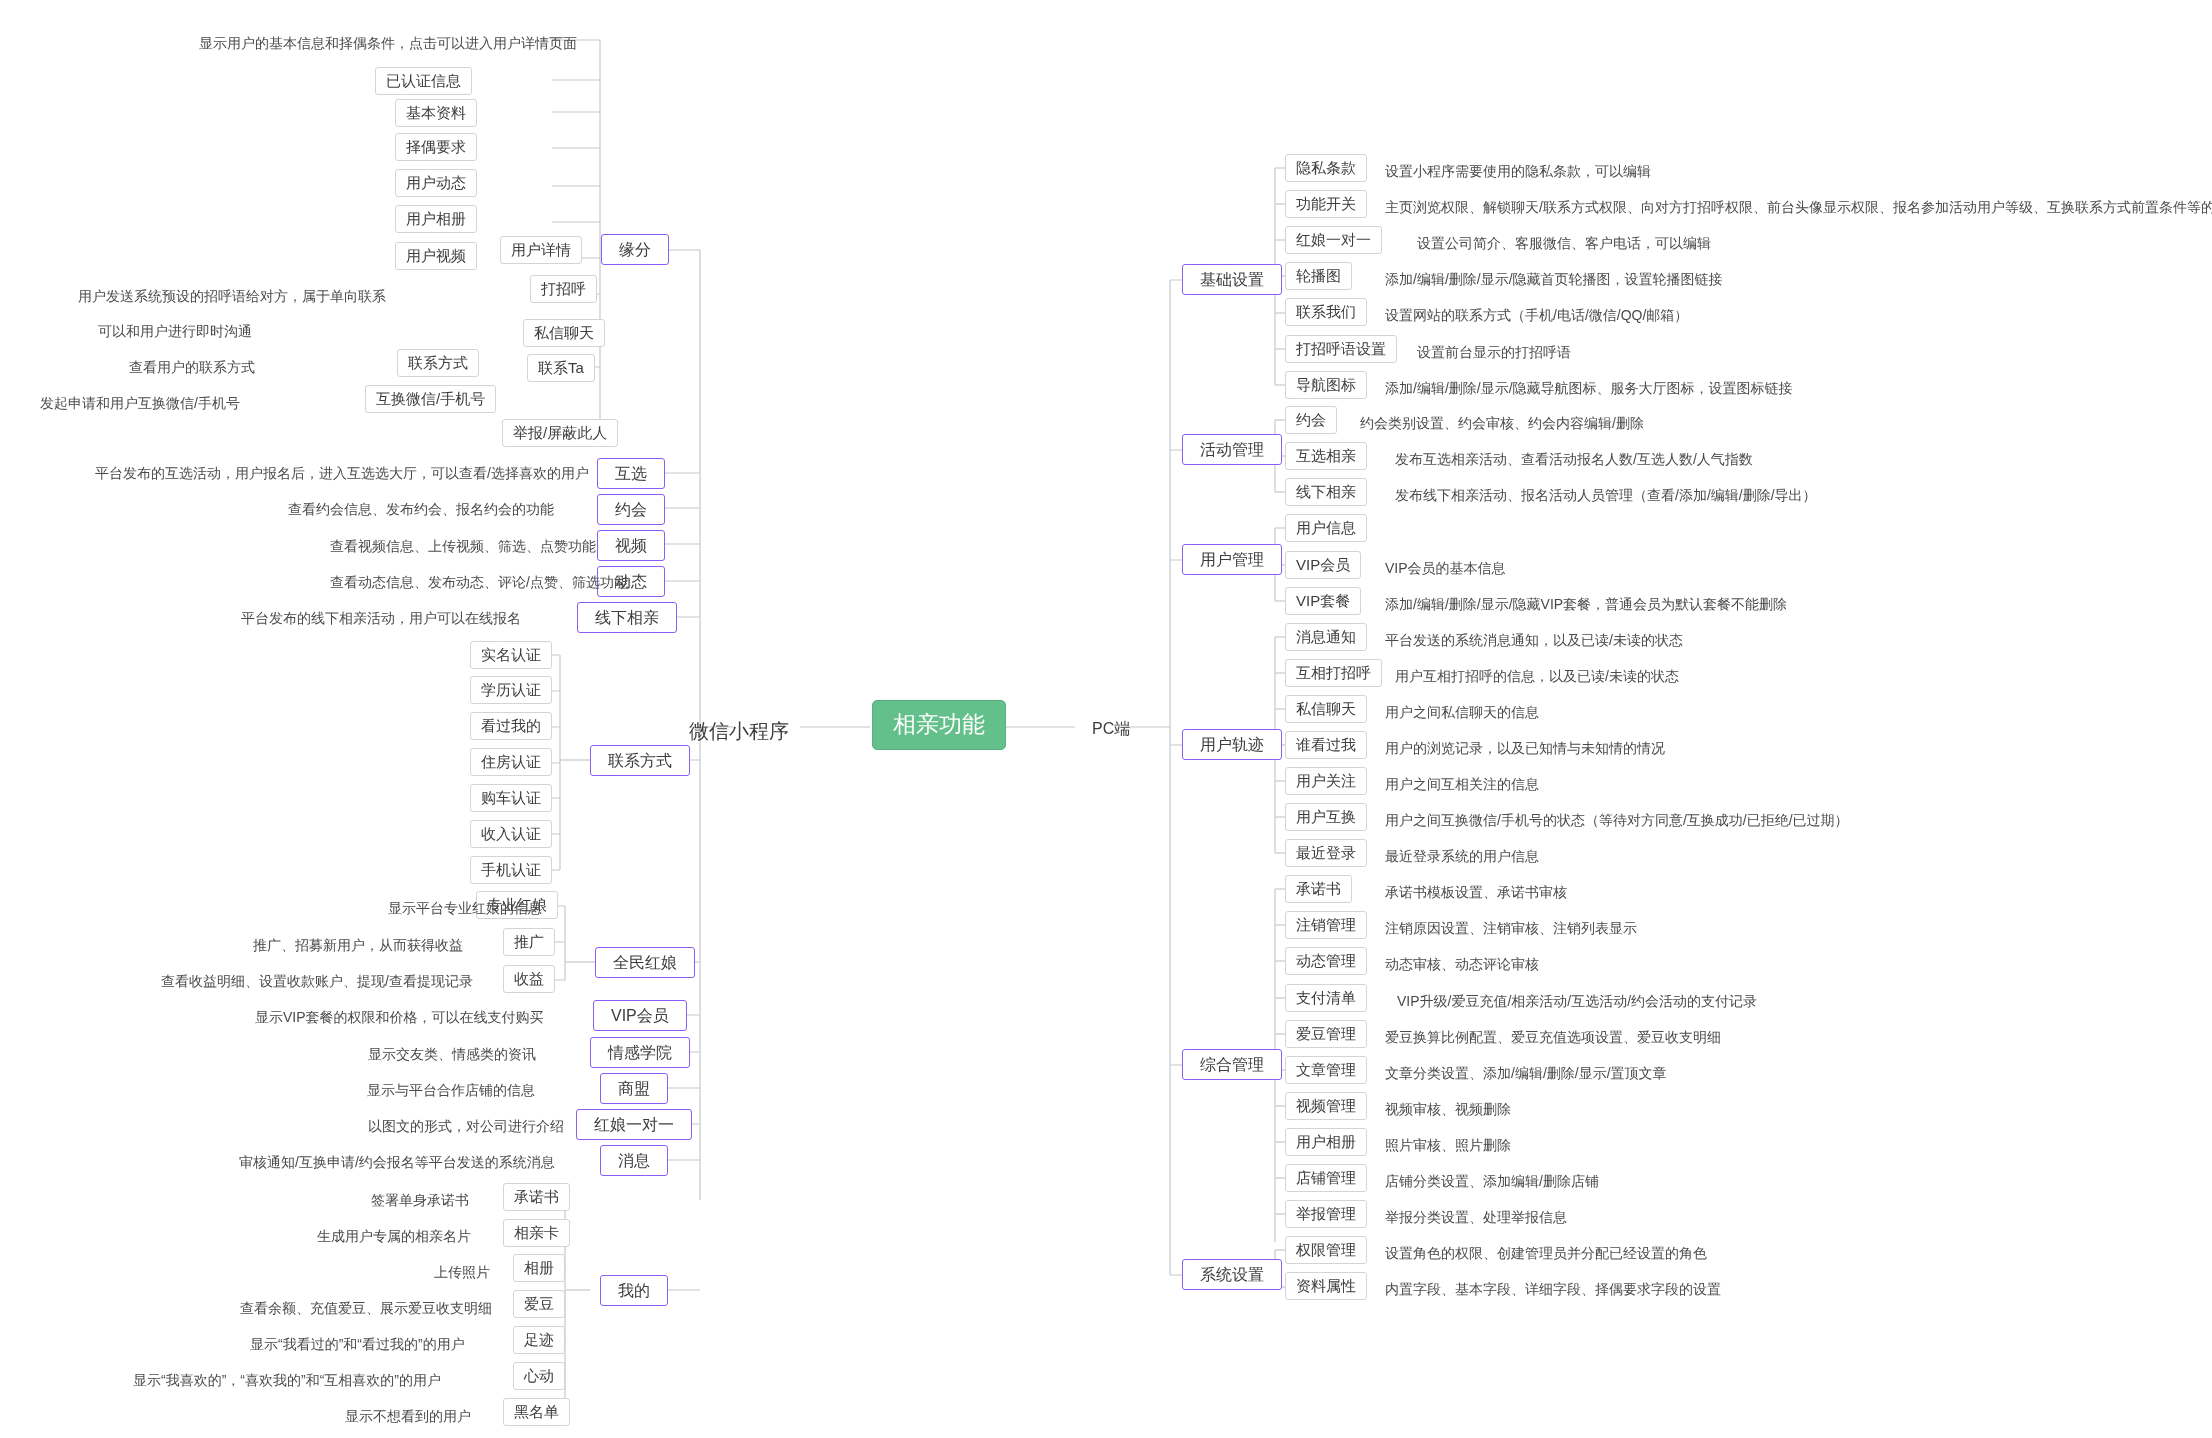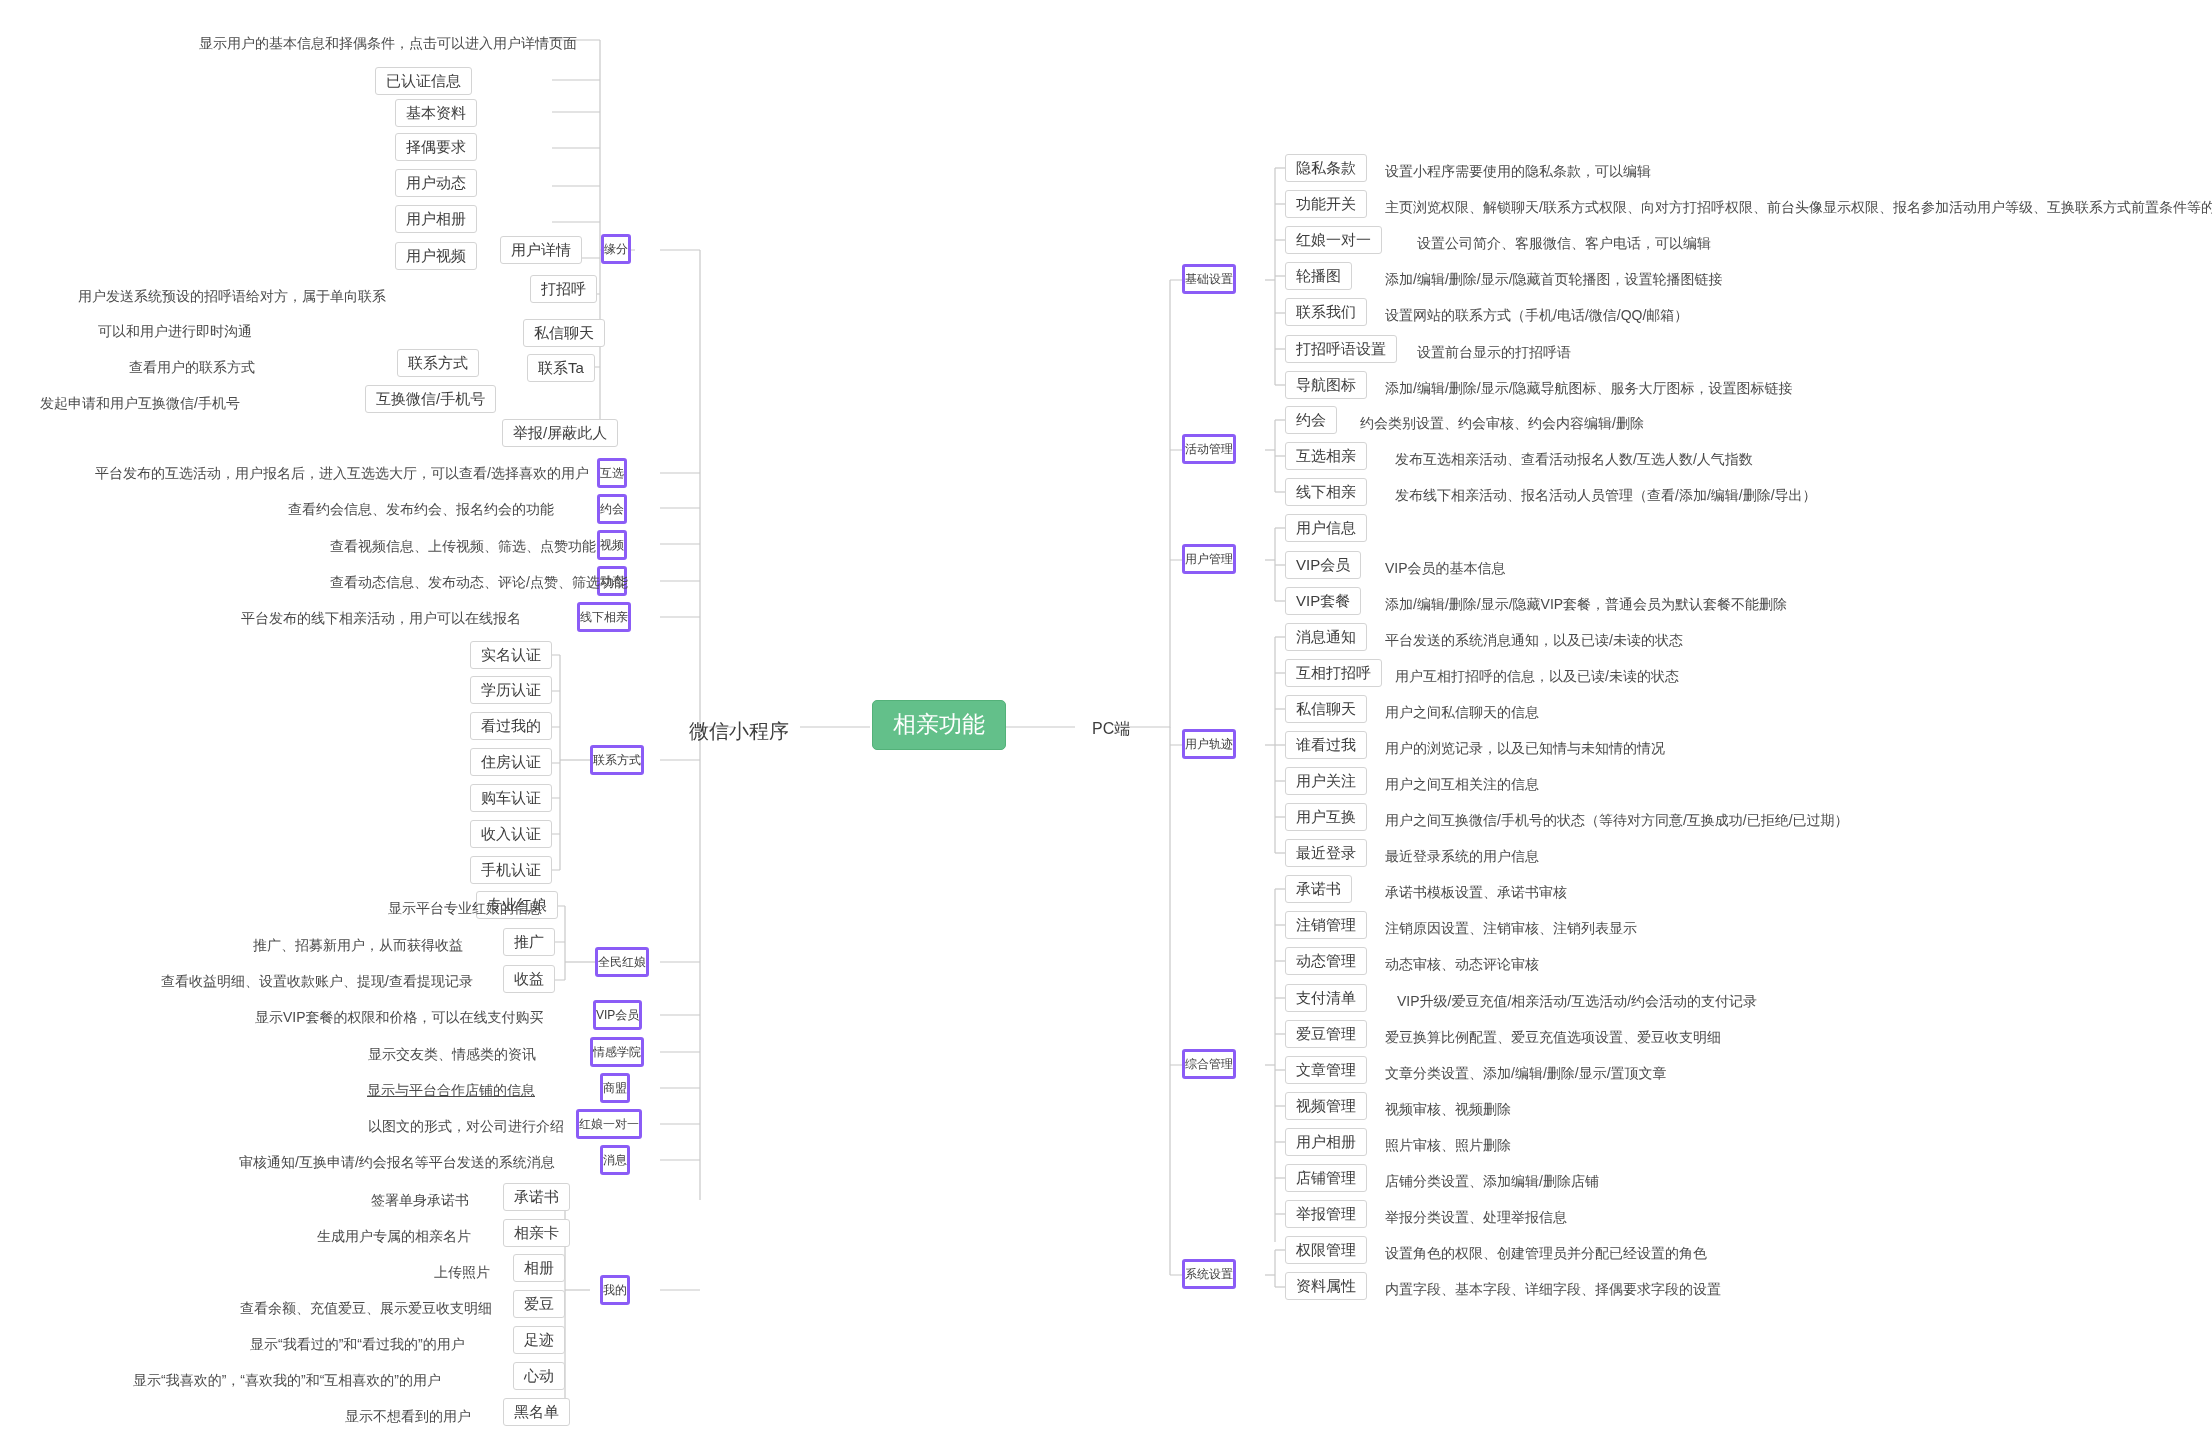--- a/index.html
+++ b/index.html
@@ -1,21 +1,21 @@
 <!DOCTYPE html>
 <html><head>
 <meta charset="utf-8">
 <style>
   html,body{margin:0;padding:0;background:#ffffff;}
   body{width:2212px;height:1438px;font-family:"Liberation Sans","DejaVu Sans",sans-serif;color:#333;overflow:hidden;}
   #canvas{position:relative;width:2212px;height:1438px;}
   .node{position:absolute;white-space:nowrap;font-size:15px;line-height:1.2;color:#3d3d3d;}
   .plain{padding:4px 6px;background:transparent;}
   .root{background:#63c08a;border:1px solid #53b179;color:#ffffff;font-size:23px;border-radius:5px;padding:10px 20px;}
-  .branch{border:3px solid #8b5cf6;border-radius:3px;background:#fff;padding:5px 0;font-size:12px;}
+  .branch{border:1px solid #8b5cf6;border-radius:3px;background:#fff;padding:5px 17px;font-size:16px;}
   .lvl2{border:1px solid #d4d4d4;border-radius:3px;background:#fff;padding:4px 10px;font-size:15px;}
   .desc{font-size:14px;color:#4a4a4a;padding:3px 5px;}
   svg.lines{position:absolute;left:0;top:0;width:2212px;height:1438px;pointer-events:none;}
   svg.lines path{fill:none;stroke:#c8c8c8;stroke-width:1.2;}
 </style>
 </head>
 <body>
 
 <div id="canvas">
   <svg class="lines">
@@ -192,21 +192,21 @@
 
   <div class="node lvl2" style="left:476px;top:891px;">专业红娘</div>
   <div class="node lvl2" style="left:503px;top:928px;">推广</div>
   <div class="node lvl2" style="left:503px;top:965px;">收益</div>
   <div class="node desc" style="left:383px;top:897px;">显示平台专业红娘的信息</div>
   <div class="node desc" style="left:248px;top:934px;">推广、招募新用户，从而获得收益</div>
   <div class="node desc" style="left:156px;top:970px;">查看收益明细、设置收款账户、提现/查看提现记录</div>
 
   <div class="node desc" style="left:250px;top:1006px;">显示VIP套餐的权限和价格，可以在线支付购买</div>
   <div class="node desc" style="left:363px;top:1043px;">显示交友类、情感类的资讯</div>
-  <div class="node desc" style="left:362px;top:1079px;text-decoration:underline;">显示与平台合作店铺的信息</div>
+  <div class="node desc" style="left:362px;top:1079px;">显示与平台合作店铺的信息</div>
   <div class="node desc" style="left:363px;top:1115px;">以图文的形式，对公司进行介绍</div>
   <div class="node desc" style="left:234px;top:1151px;">审核通知/互换申请/约会报名等平台发送的系统消息</div>
 
   <div class="node lvl2" style="left:503px;top:1183px;">承诺书</div>
   <div class="node lvl2" style="left:503px;top:1219px;">相亲卡</div>
   <div class="node lvl2" style="left:513px;top:1254px;">相册</div>
   <div class="node lvl2" style="left:513px;top:1290px;">爱豆</div>
   <div class="node lvl2" style="left:513px;top:1326px;">足迹</div>
   <div class="node lvl2" style="left:513px;top:1362px;">心动</div>
   <div class="node lvl2" style="left:503px;top:1398px;">黑名单</div>

